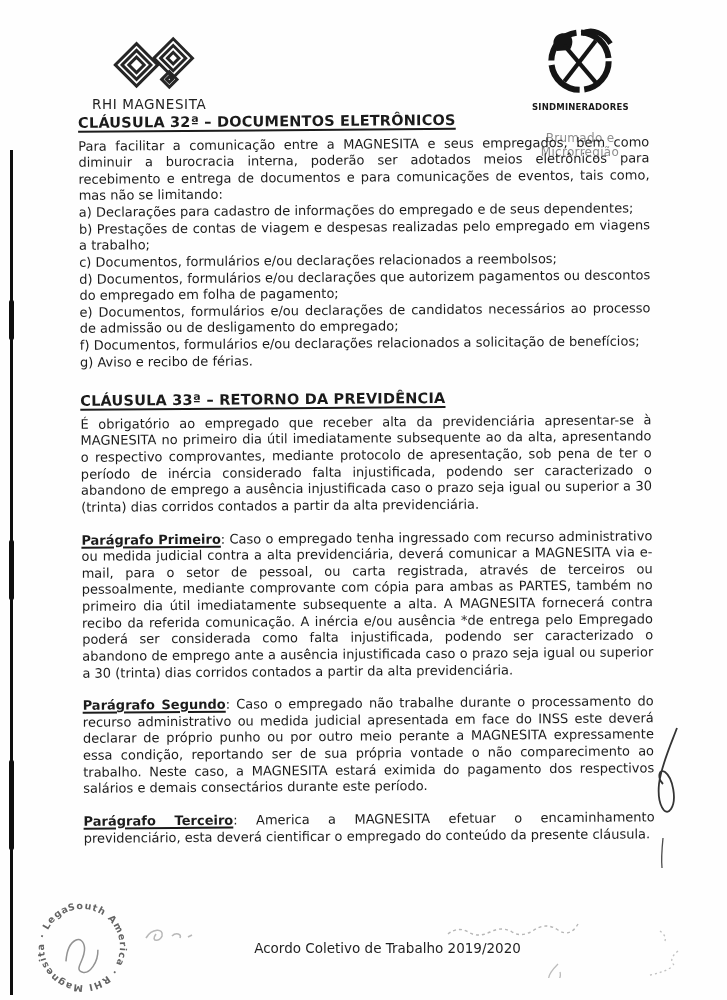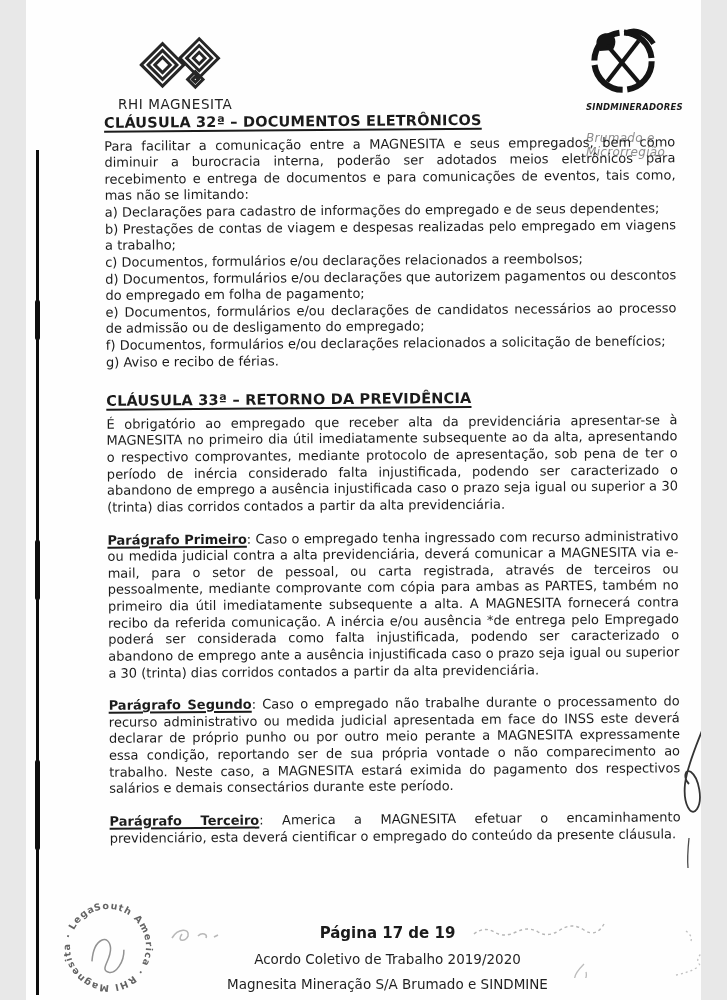--- a/index.html
+++ b/index.html
@@ -1,30 +1,30 @@
 <!DOCTYPE html>
 <html lang="pt"><head>
 <meta charset="utf-8">
 <style>
   html,body{margin:0;padding:0;background:#e8e8e8;}
   .page{
-    position:relative;width:675px;height:1000px;margin:0 auto;
+    position:relative;width:727px;height:1000px;margin:0 auto;
     background:#fefefe;overflow:hidden;
     font-family:"DejaVu Sans","Liberation Sans",sans-serif;
     color:#1b1b1b;
   }
   
   .scan-edge{position:absolute;left:10px;top:150px;width:3px;height:845px;background:#0e0e0e;}
   .scan-blob{position:absolute;background:#0e0e0e;border-radius:2px;}
 
   
   .header{position:absolute;top:0;left:0;right:0;height:112px;}
   .brand{position:absolute;left:92px;top:34px;width:130px;text-align:left;}
   .brand-name{font-size:13.5px;letter-spacing:0.6px;color:#222;margin-top:2px;}
-  .union{position:absolute;left:560px;top:26px;width:96px;font-style:italic;}
+  .union{position:absolute;left:532px;top:26px;width:96px;text-align:center;}
   .union-name{font-size:8.5px;font-weight:bold;letter-spacing:0.2px;color:#1a1a1a;margin-top:-2px;}
   .union-sub{font-size:12px;color:#8d8d8d;letter-spacing:0.3px;margin-top:19px;}
 
   
   .doc{
     position:absolute;top:112px;left:78px;width:571px;
     font-size:13px;line-height:1.28;text-align:justify;
     transform:rotate(-0.45deg);transform-origin:40% 0;
   }
   .clause-title{
@@ -35,21 +35,21 @@
   .c33{margin-top:21px;}
   .para{margin:0;}
   .gap{margin-top:16px;}
   .items p{margin:0;}
   .b{font-weight:normal;}
   .plabel{font-weight:bold;text-decoration:underline;text-decoration-thickness:1.5px;text-underline-offset:2px;}
 
   
   .footer{position:absolute;left:48px;right:0;top:924px;text-align:center;}
   .fpage{font-size:15px;font-weight:bold;margin:0 0 9px 0;}
-  .fline{font-size:13.5px;line-height:1.28;margin:8px;color:#1f1f1f;}
+  .fline{font-size:13.5px;line-height:1.28;margin:16px;color:#1f1f1f;}
 
   
   .stamp{position:absolute;left:20px;top:893px;}
   .pen-loop{position:absolute;left:633px;top:726px;}
   .faint-marks{position:absolute;left:440px;top:918px;}
   .faint-marks2{position:absolute;left:630px;top:925px;}
   .stamp-side{position:absolute;left:142px;top:920px;}
 </style>
 </head>
 <body>
@@ -108,23 +108,21 @@
     <p class="para"><span>É obrigatório ao empregado que receber alta da previdenciária apresentar-se à </span><span class="b">MAGNESITA</span><span> no primeiro dia útil imediatamente subsequente ao da alta, apresentando o respectivo comprovantes, mediante protocolo de apresentação, sob pena de ter o período de inércia considerado falta injustificada, podendo ser caracterizado o abandono de emprego a ausência injustificada caso o prazo seja igual ou superior a 30 (trinta) dias corridos contados a partir da alta previdenciária.</span></p>
 
     <p class="para gap"><span class="plabel">Parágrafo Primeiro</span><span><span>: Caso o empregado tenha ingressado com recurso administrativo ou medida judicial contra a alta previdenciária, deverá comunicar a </span><span class="b">MAGNESITA</span><span> via e-mail, para o setor de pessoal, ou carta registrada, através de terceiros ou pessoalmente, mediante comprovante com cópia para ambas as </span><span class="b">PARTES</span><span>, também no primeiro dia útil imediatamente subsequente a alta. A </span><span class="b">MAGNESITA</span><span> fornecerá contra recibo da referida comunicação. A inércia e/ou ausência *de entrega pelo Empregado poderá ser considerada como falta injustificada, podendo ser caracterizado o abandono de emprego ante a ausência injustificada caso o prazo seja igual ou superior a 30 (trinta) dias corridos contados a partir da alta previdenciária.</span></span></p>
 
     <p class="para gap"><span class="plabel">Parágrafo Segundo</span><span><span>: Caso o empregado não trabalhe durante o processamento do recurso administrativo ou medida judicial apresentada em face do INSS este deverá declarar de próprio punho ou por outro meio perante a </span><span class="b">MAGNESITA</span><span> expressamente essa condição, reportando ser de sua própria vontade o não comparecimento ao trabalho. Neste caso, a </span><span class="b">MAGNESITA</span><span> estará eximida do pagamento dos respectivos salários e demais consectários durante este período.</span></span></p>
 
     <p class="para gap"><span class="plabel">Parágrafo Terceiro</span><span><span>: America a </span><span class="b">MAGNESITA</span><span> efetuar o encaminhamento previdenciário, esta deverá cientificar o empregado do conteúdo da presente cláusula.</span></span></p>
   </div>
 
   <div class="footer">
-    <p class="fpage">Página 17 de 19</p>
     <p class="fline">Acordo Coletivo de Trabalho 2019/2020</p>
-    <p class="fline">Magnesita Mineração S/A Brumado e SINDMINE</p>
   </div>
 
   <svg class="stamp" width="132" height="108" viewBox="0 0 132 108">
     <g transform="rotate(-20 62 54)" opacity="0.88">
       <defs>
         <path id="ringPath" d="M62,16 a38,38 0 1,1 -0.01,0"></path>
       </defs>
       <text font-size="9.5" fill="#4e4e4e" font-weight="bold" letter-spacing="1">
         <textPath href="#ringPath">South America · RHI Magnesita · Legal ·</textPath>
       </text>

